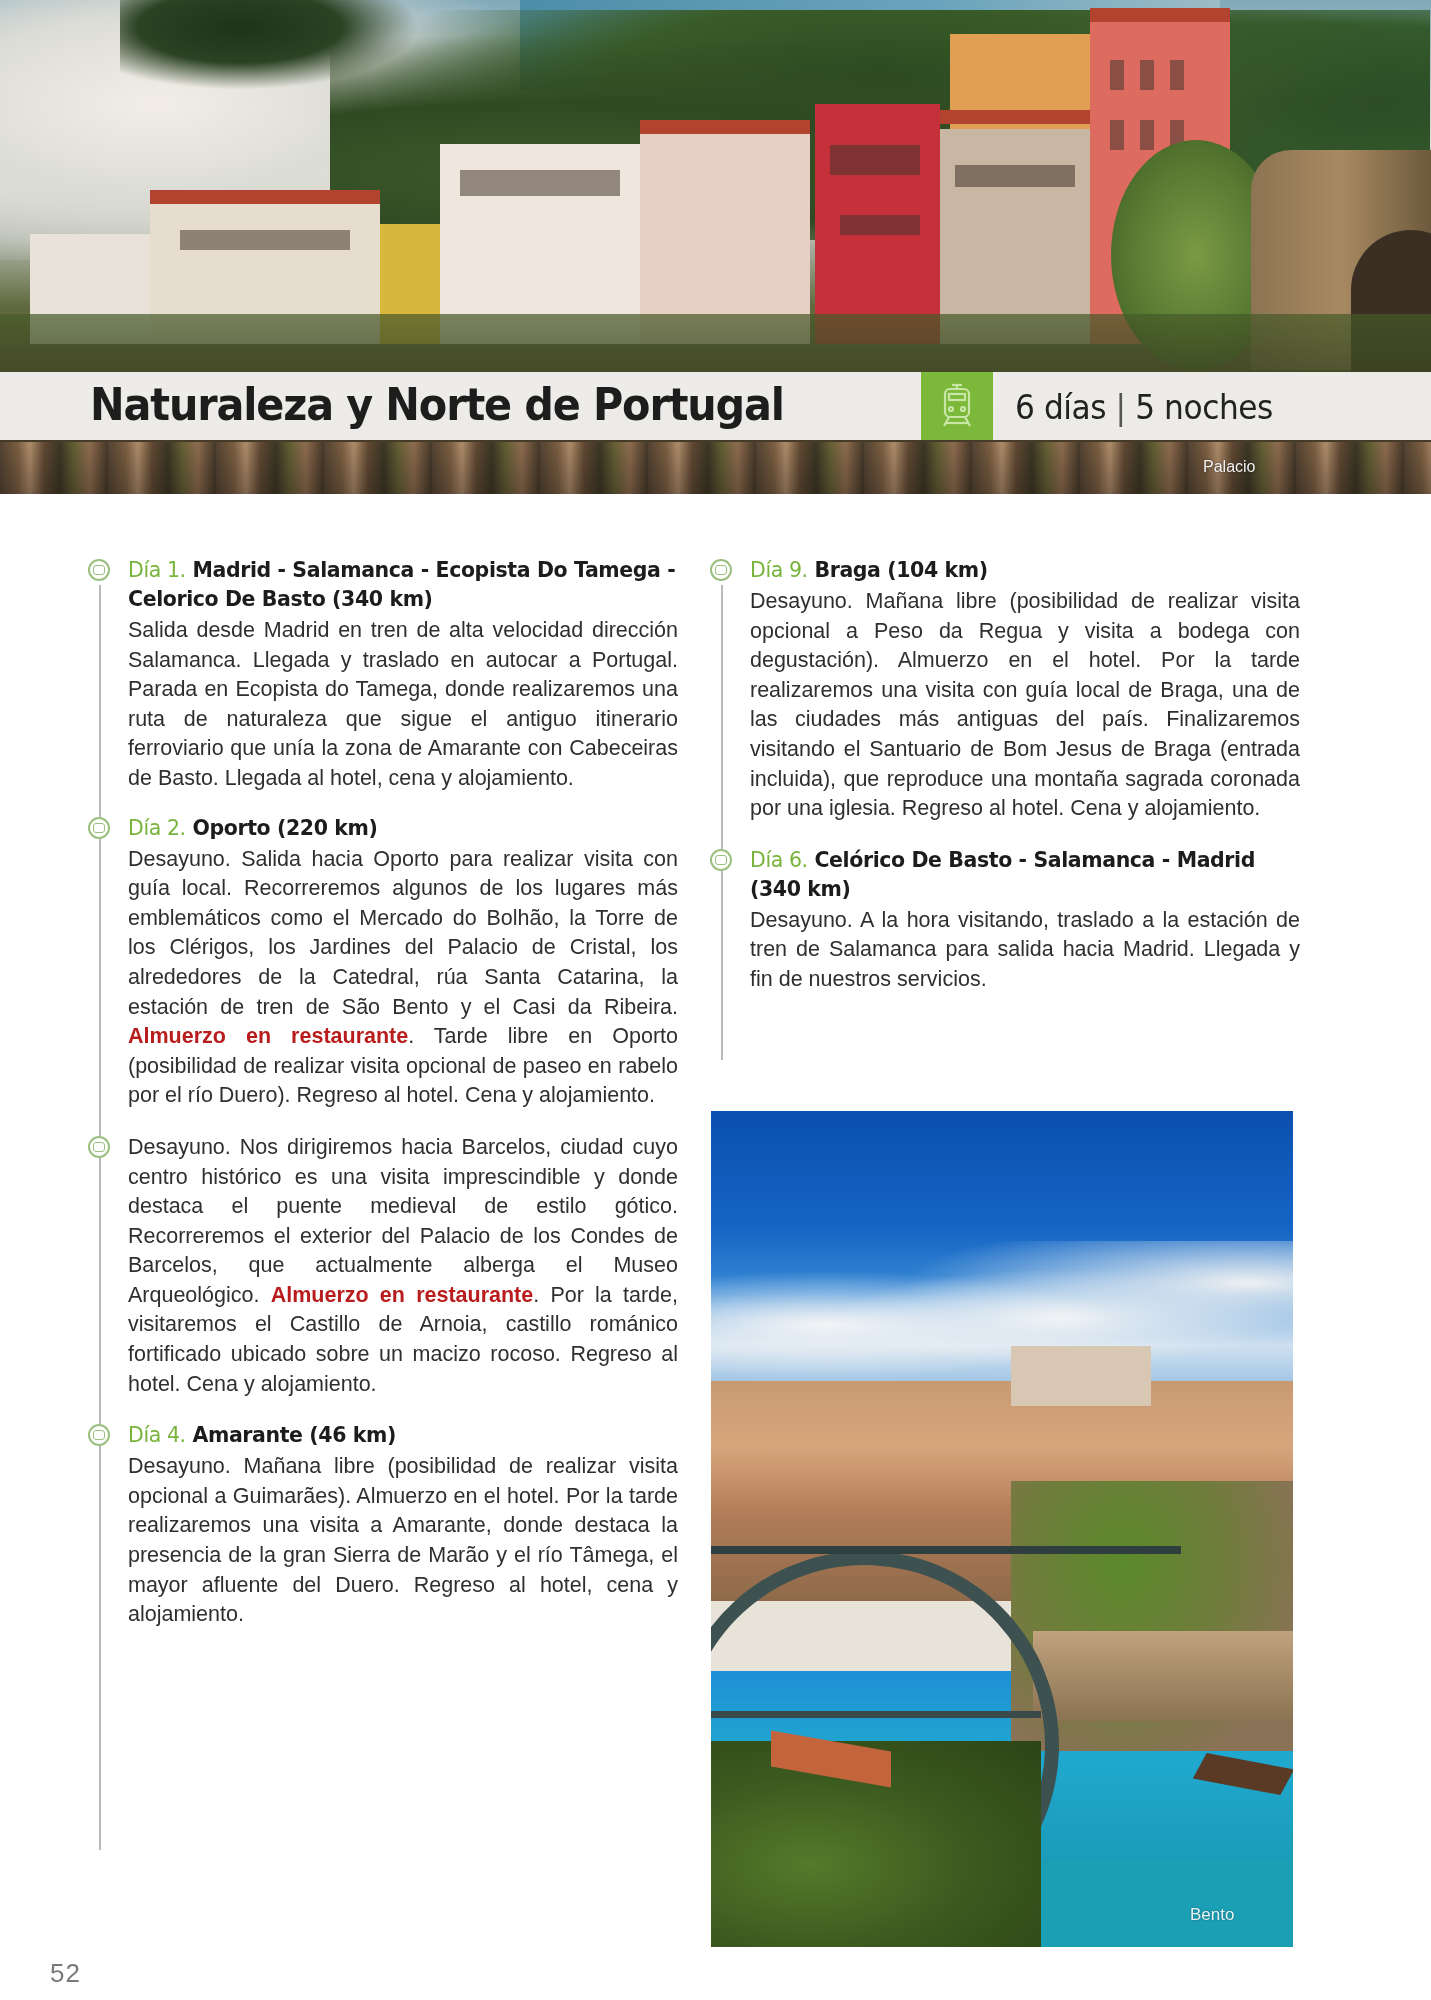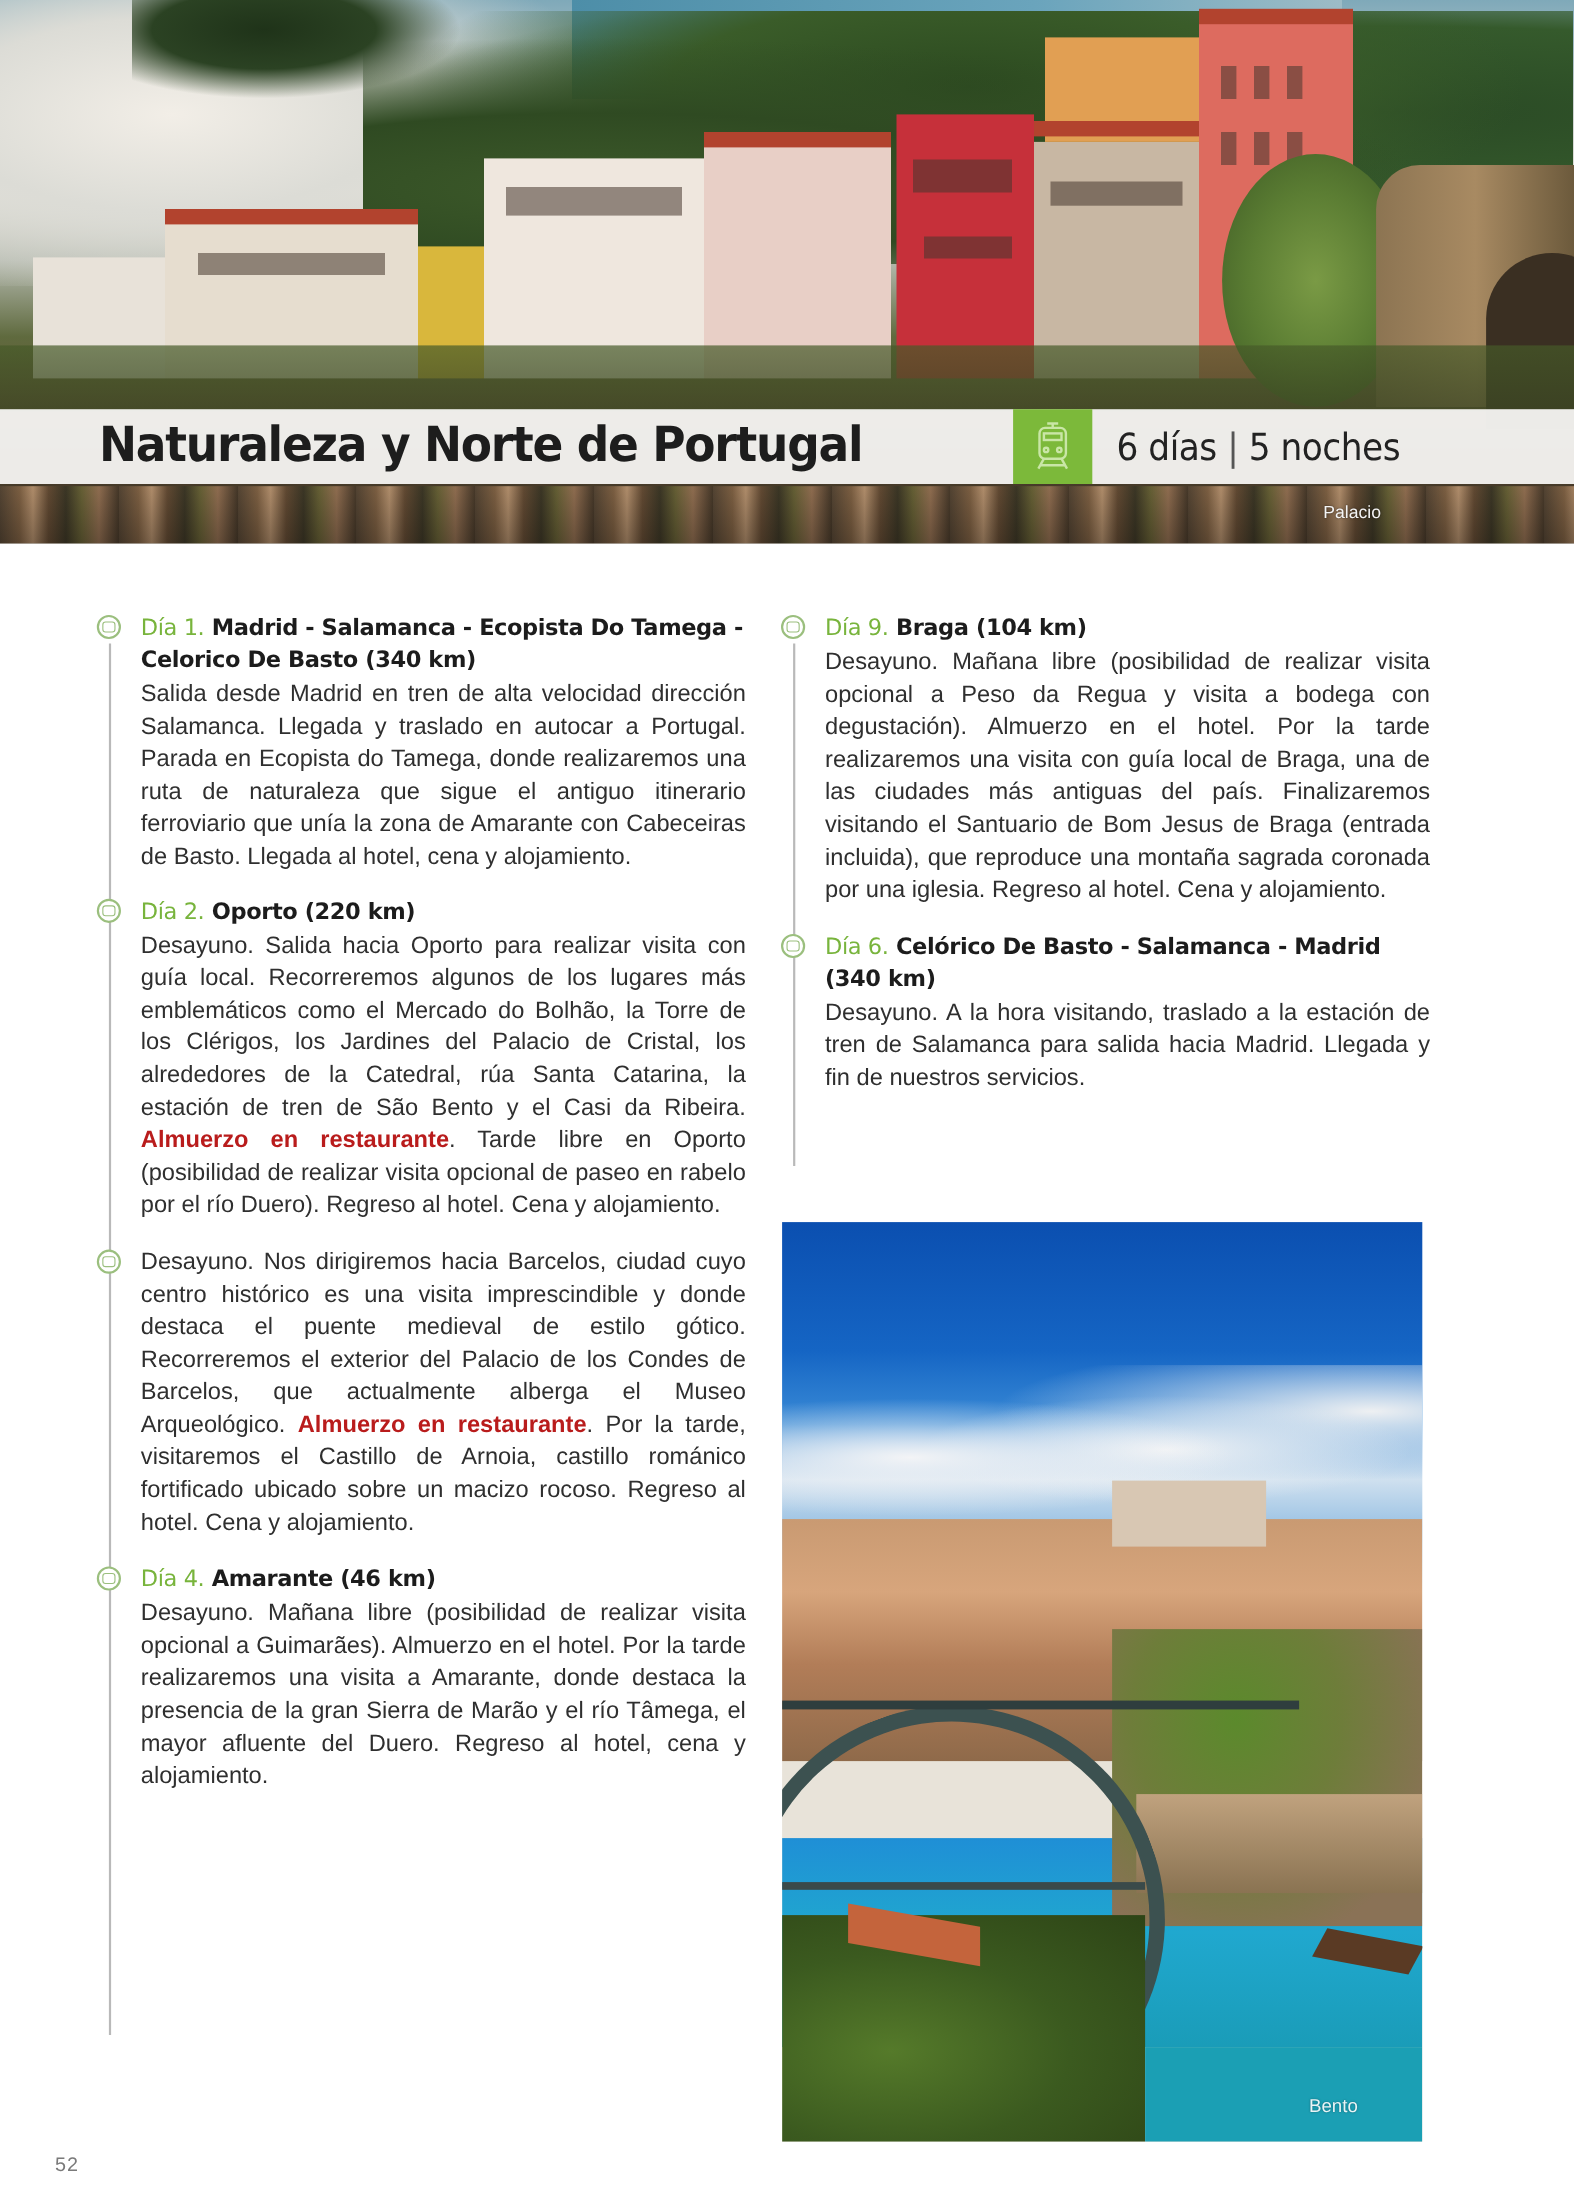--- a/index.html
+++ b/index.html
@@ -67,21 +67,21 @@
   .oporto .arc{position:absolute;left:-40px;top:440px;width:360px;height:360px;border:14px solid #3c5150;border-radius:50%;border-bottom-color:transparent;border-left-color:transparent;transform:rotate(-20deg);}
   .oporto .deck2{position:absolute;left:0;top:600px;width:330px;height:7px;background:#3a4a4a;}
   .oporto .river{position:absolute;left:0;top:560px;width:582px;height:190px;background:linear-gradient(180deg,#1f8fd6 0%,#20a8cf 45%,#1a9cb8 100%);}
   .oporto .riverbank{position:absolute;right:0;top:520px;width:260px;height:90px;background:linear-gradient(180deg,#c0a27e,#8a7352);}
   .oporto .boat{position:absolute;left:485px;top:650px;width:95px;height:26px;background:#5a3a24;transform:skewX(-20deg) rotate(10deg);}
   .oporto .fg{position:absolute;left:0;top:630px;width:330px;height:206px;background:radial-gradient(ellipse at 30% 60%,#557a2a 0%,#3b5a1f 50%,#2d4416 100%);}
   .oporto .fg-roof{position:absolute;left:60px;top:630px;width:120px;height:36px;background:#c4643c;transform:skewY(10deg);}
   .oporto .water-low{position:absolute;left:330px;top:750px;width:252px;height:86px;background:#1b9fb4;}
   .photo-caption{position:absolute;left:1190px;top:1905px;font-size:17px;color:#e9f4f6;text-shadow:0 0 2px rgba(0,0,0,.4);}
 
-  .page-number{position:absolute;left:50px;top:1958px;font-size:18px;color:#7a7a7a;letter-spacing:1px;}
+  .page-number{position:absolute;left:50px;top:1958px;font-size:26px;color:#7a7a7a;letter-spacing:1px;}
 </style>
 </head>
 <body>
 
 <div class="hero">
   <div class="sky-left"></div>
   <div class="sky-top"></div>
   <div class="trees"></div>
   <div class="branch"></div>
   <div class="bld b1"></div>

